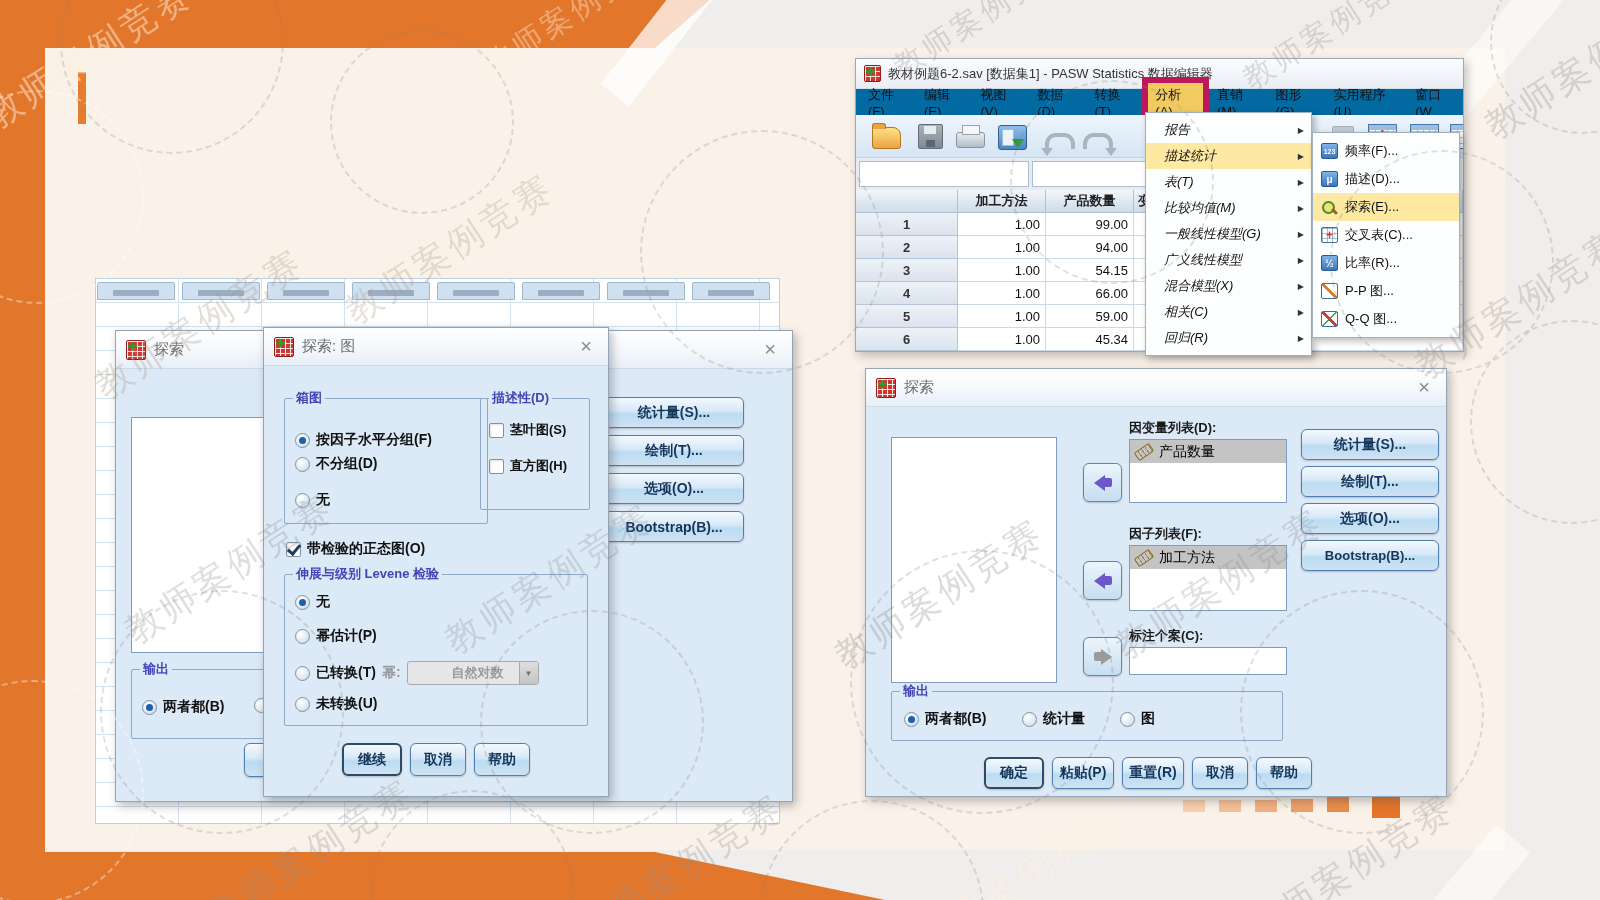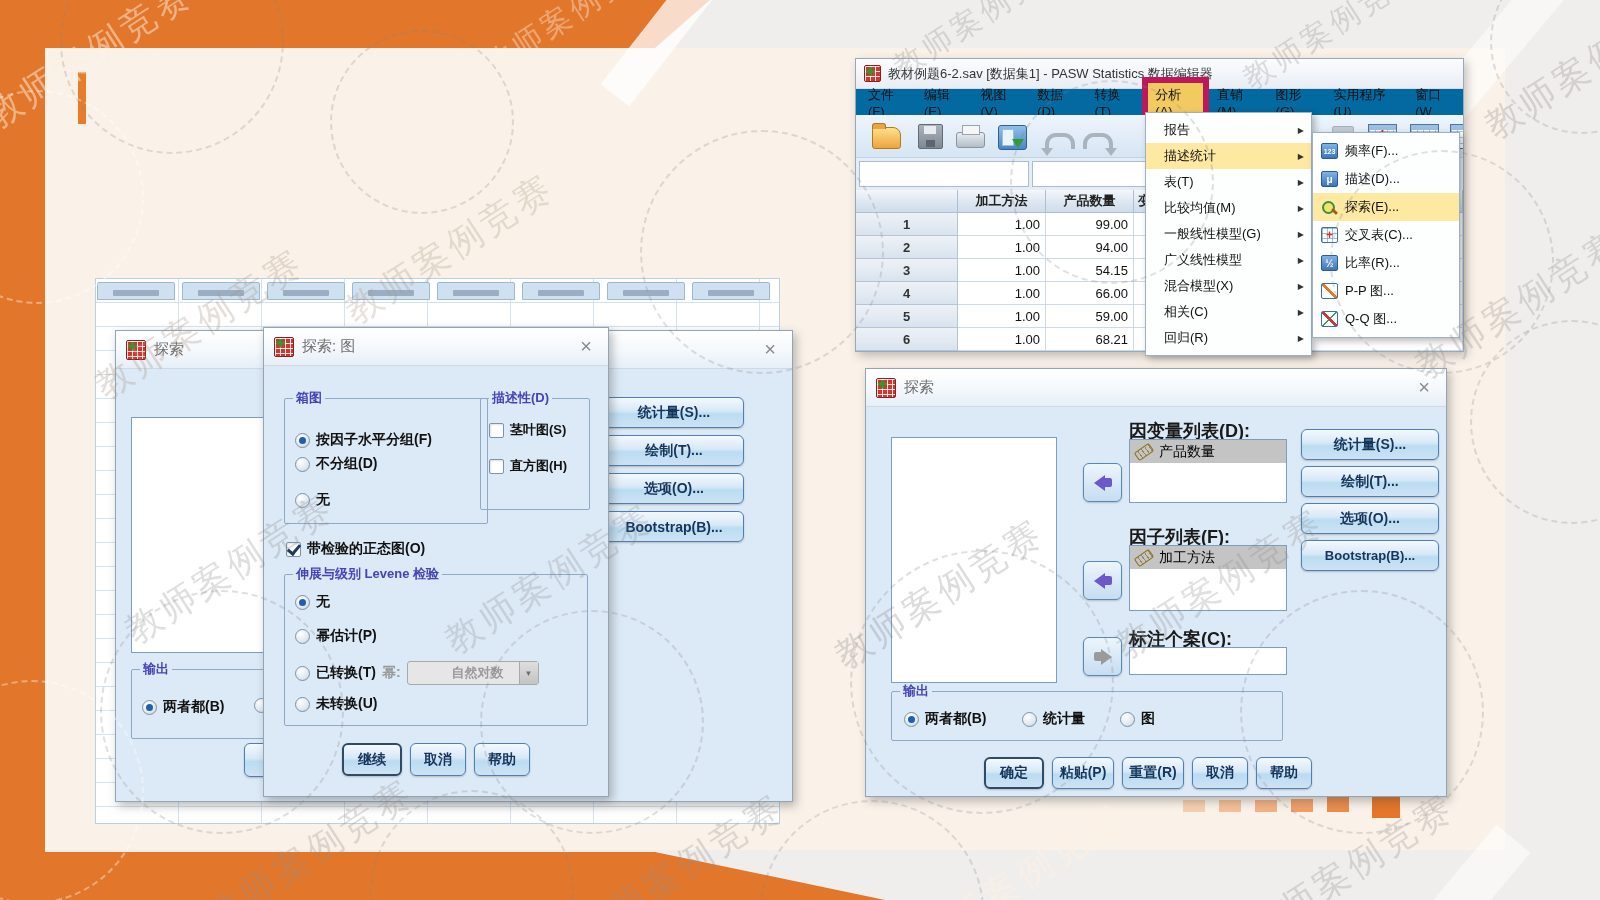--- a/index.html
+++ b/index.html
@@ -79,34 +79,34 @@
   .tic-recall::after{content:'';position:absolute;right:2px;bottom:1px;width:0;height:0;border-left:6px solid transparent;border-right:6px solid transparent;border-top:9px solid #2f9b2f;}
   .tic-curve{position:absolute;left:3px;top:13px;width:22px;height:12px;border:4px solid #a9b4bf;border-bottom:none;border-radius:11px 11px 0 0;}
   .tic-curve.undo::after{content:'';position:absolute;left:-8px;bottom:-7px;border-left:6px solid transparent;border-right:6px solid transparent;border-top:8px solid #a9b4bf;}
   .tic-curve.redo::after{content:'';position:absolute;right:-8px;bottom:-7px;border-left:6px solid transparent;border-right:6px solid transparent;border-top:8px solid #a9b4bf;}
   .tic-table{position:absolute;left:0;top:4px;width:27px;height:23px;background:#fff;border:1px solid #4a76a8;background-image:linear-gradient(#9cc0e4 5px,transparent 5px),linear-gradient(90deg,rgba(74,118,168,.4) 1px,transparent 1px),linear-gradient(rgba(74,118,168,.4) 1px,transparent 1px);background-size:100% 100%,6px 6px,6px 6px;display:flex;align-items:center;justify-content:center;}
   .tic-dim{position:absolute;left:2px;top:6px;width:20px;height:22px;background:#b9c1c9;border:1px solid #98a0a8;border-radius:2px;opacity:.8;}
   .red-star{color:#d03030;font-weight:bold;font-size:17px;line-height:10px;}
   .pencil{color:#4a6ea8;font-size:14px;line-height:10px;}
   
   .popup{position:absolute;background:#fdfefe;border:1px solid #9fb0c1;box-shadow:3px 3px 7px rgba(0,0,0,.28);z-index:30;box-sizing:border-box;padding:4px 0;}
-  .pitem{height:26px;display:flex;align-items:center;padding:0 24px 0 18px;font-size:13px;color:#111;position:relative;white-space:nowrap;}
+  .pitem{height:26px;display:flex;align-items:center;padding:0 24px 0 18px;font-size:13px;color:#111;position:relative;white-space:nowrap;font-style:italic;}
   .pitem .parrow{position:absolute;right:7px;font-size:8px;color:#333;}
   .pitem.hl{background:#fde9a2;}
   .sitem{height:28px;display:flex;align-items:center;gap:7px;padding:0 8px;font-size:13px;color:#111;white-space:nowrap;}
   .sitem.hl{background:#fde9a2;}
   .mic{width:17px;height:16px;flex:0 0 auto;display:flex;align-items:center;justify-content:center;font-size:7px;font-weight:bold;color:#fff;border-radius:2px;box-sizing:border-box;position:relative;}
   .mic.blue{background:linear-gradient(#7fb3e8,#3c76b8);border:1px solid #2c5a92;}
   .mic.mag::before{content:'';position:absolute;left:1px;top:2px;width:9px;height:9px;border:2px solid #3f8f3f;border-radius:50%;background:#f0e370;}
   .mic.mag::after{content:'';position:absolute;right:0px;bottom:2px;width:7px;height:3px;background:#a05c20;transform:rotate(45deg);border-radius:1px;}
   .mic.ct{background:#fff;border:1px solid #3f6fa5;background-image:linear-gradient(90deg,rgba(63,111,165,.45) 1px,transparent 1px),linear-gradient(rgba(63,111,165,.45) 1px,transparent 1px);background-size:5px 5px;color:#d03030;font-size:12px;font-weight:bold;}
   .mic.chart{background:#fff;border:1px solid #3f6fa5;}
   .mic.chart.pp{background-image:linear-gradient(45deg,transparent 42%,#e07b2a 42% 58%,transparent 58%);}
   .mic.chart.qq{background-image:linear-gradient(45deg,transparent 42%,#c04040 42% 58%,transparent 58%),linear-gradient(135deg,transparent 46%,#3fa05f 46% 54%,transparent 54%);}
-  .label-strong{position:absolute;font-size:18px;font-weight:bold;color:#1a1a1a;white-space:nowrap;}
+  .label-strong{position:absolute;font-size:13px;font-weight:bold;color:#1a1a1a;white-space:nowrap;}
 </style>
 </head>
 <body>
 
 <div class="stage">
 
   <div class="cream"></div>
   <div class="oband"></div>
   <div class="otop"></div>
   <div class="owedge"></div>
@@ -333,21 +333,21 @@
     </div>
     <div class="grow">
       <div class="gstub">5</div>
       <div class="gcell">1.00</div>
       <div class="gcell">59.00</div>
       <div class="gcell" style="flex:1;"></div>
     </div>
     <div class="grow">
       <div class="gstub">6</div>
       <div class="gcell">1.00</div>
-      <div class="gcell">68.21</div>
+      <div class="gcell">45.34</div>
       <div class="gcell" style="flex:1;"></div>
     </div>
   </div>
 
   <div class="popup" style="left:1145px;top:112px;width:167px;">
     <div class="pitem">
         <span>报告</span>
         <span class="parrow">▶</span>
       </div>
     <div class="pitem hl">

